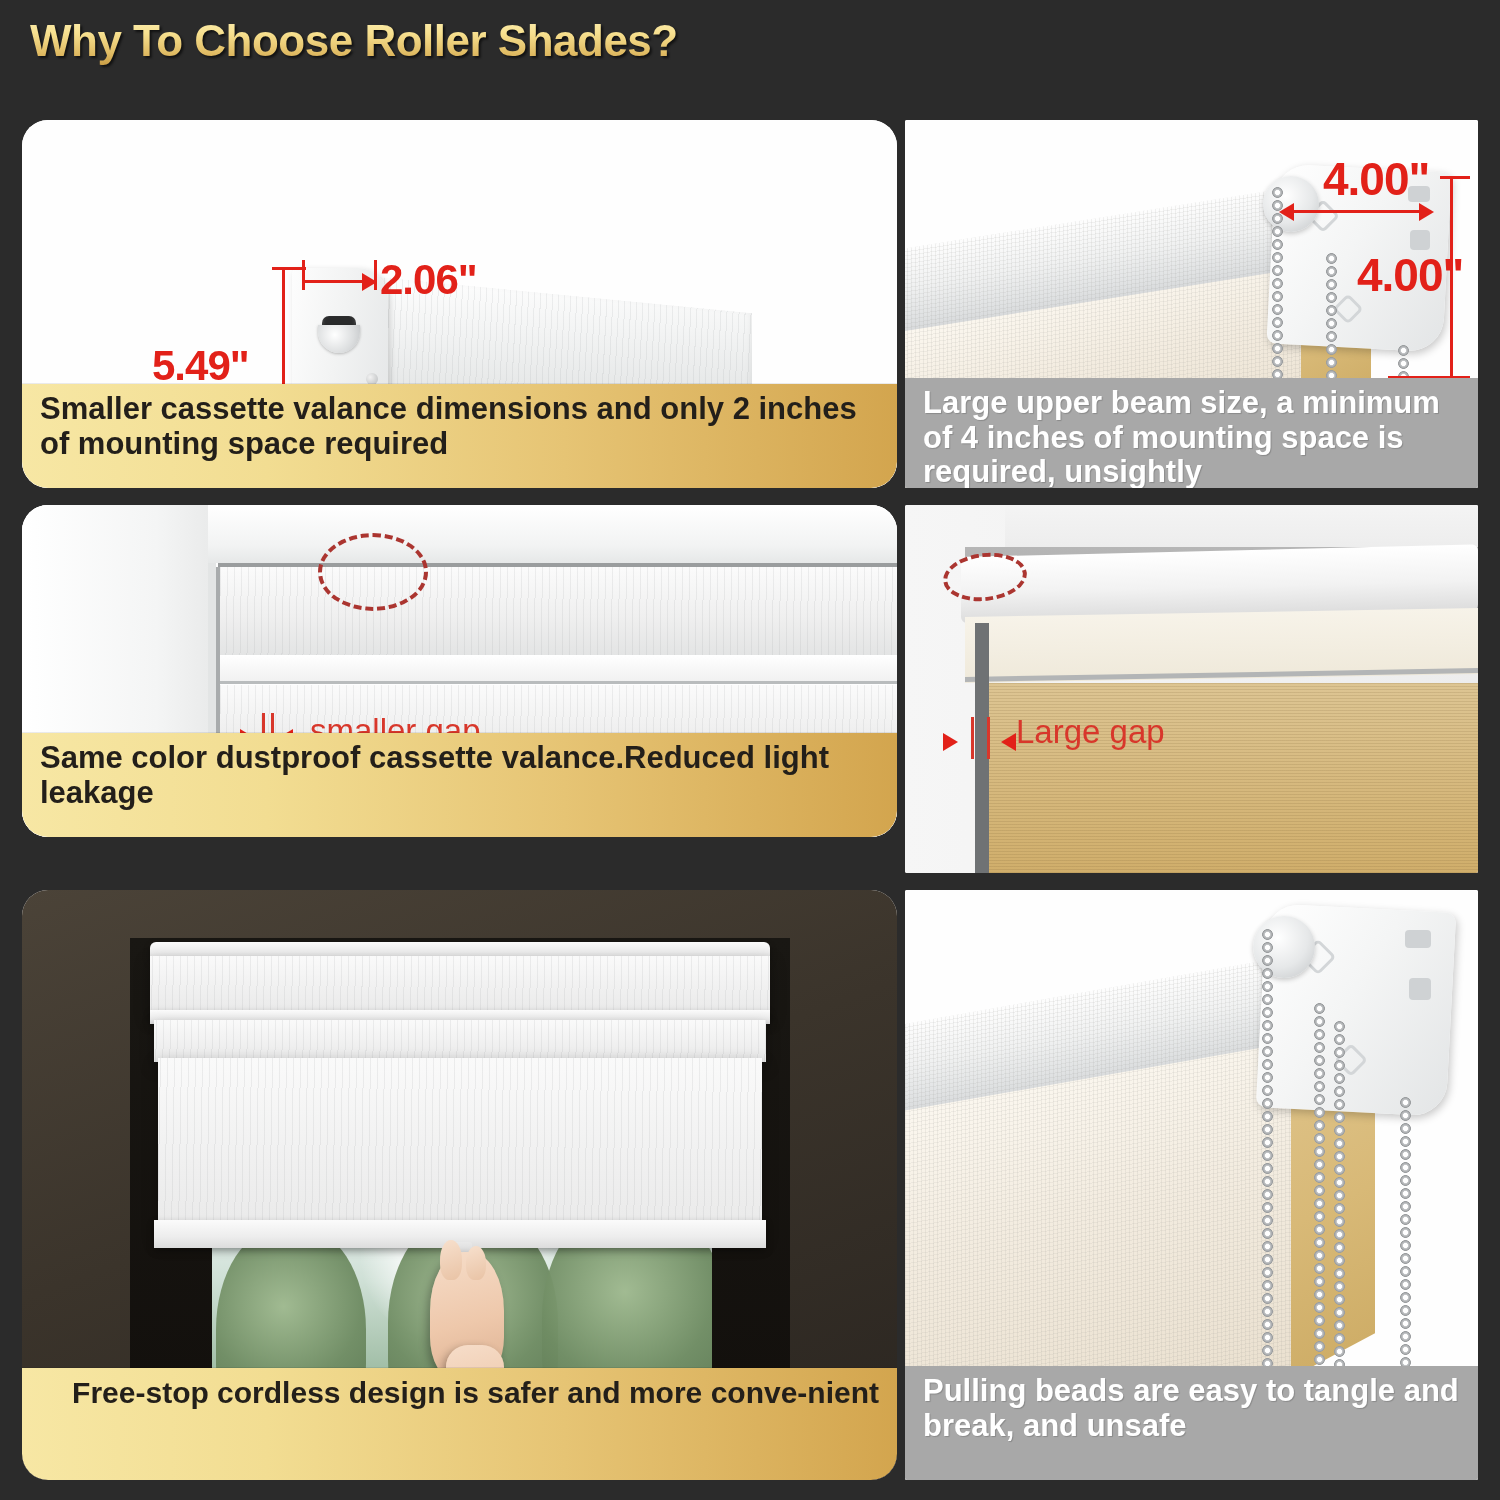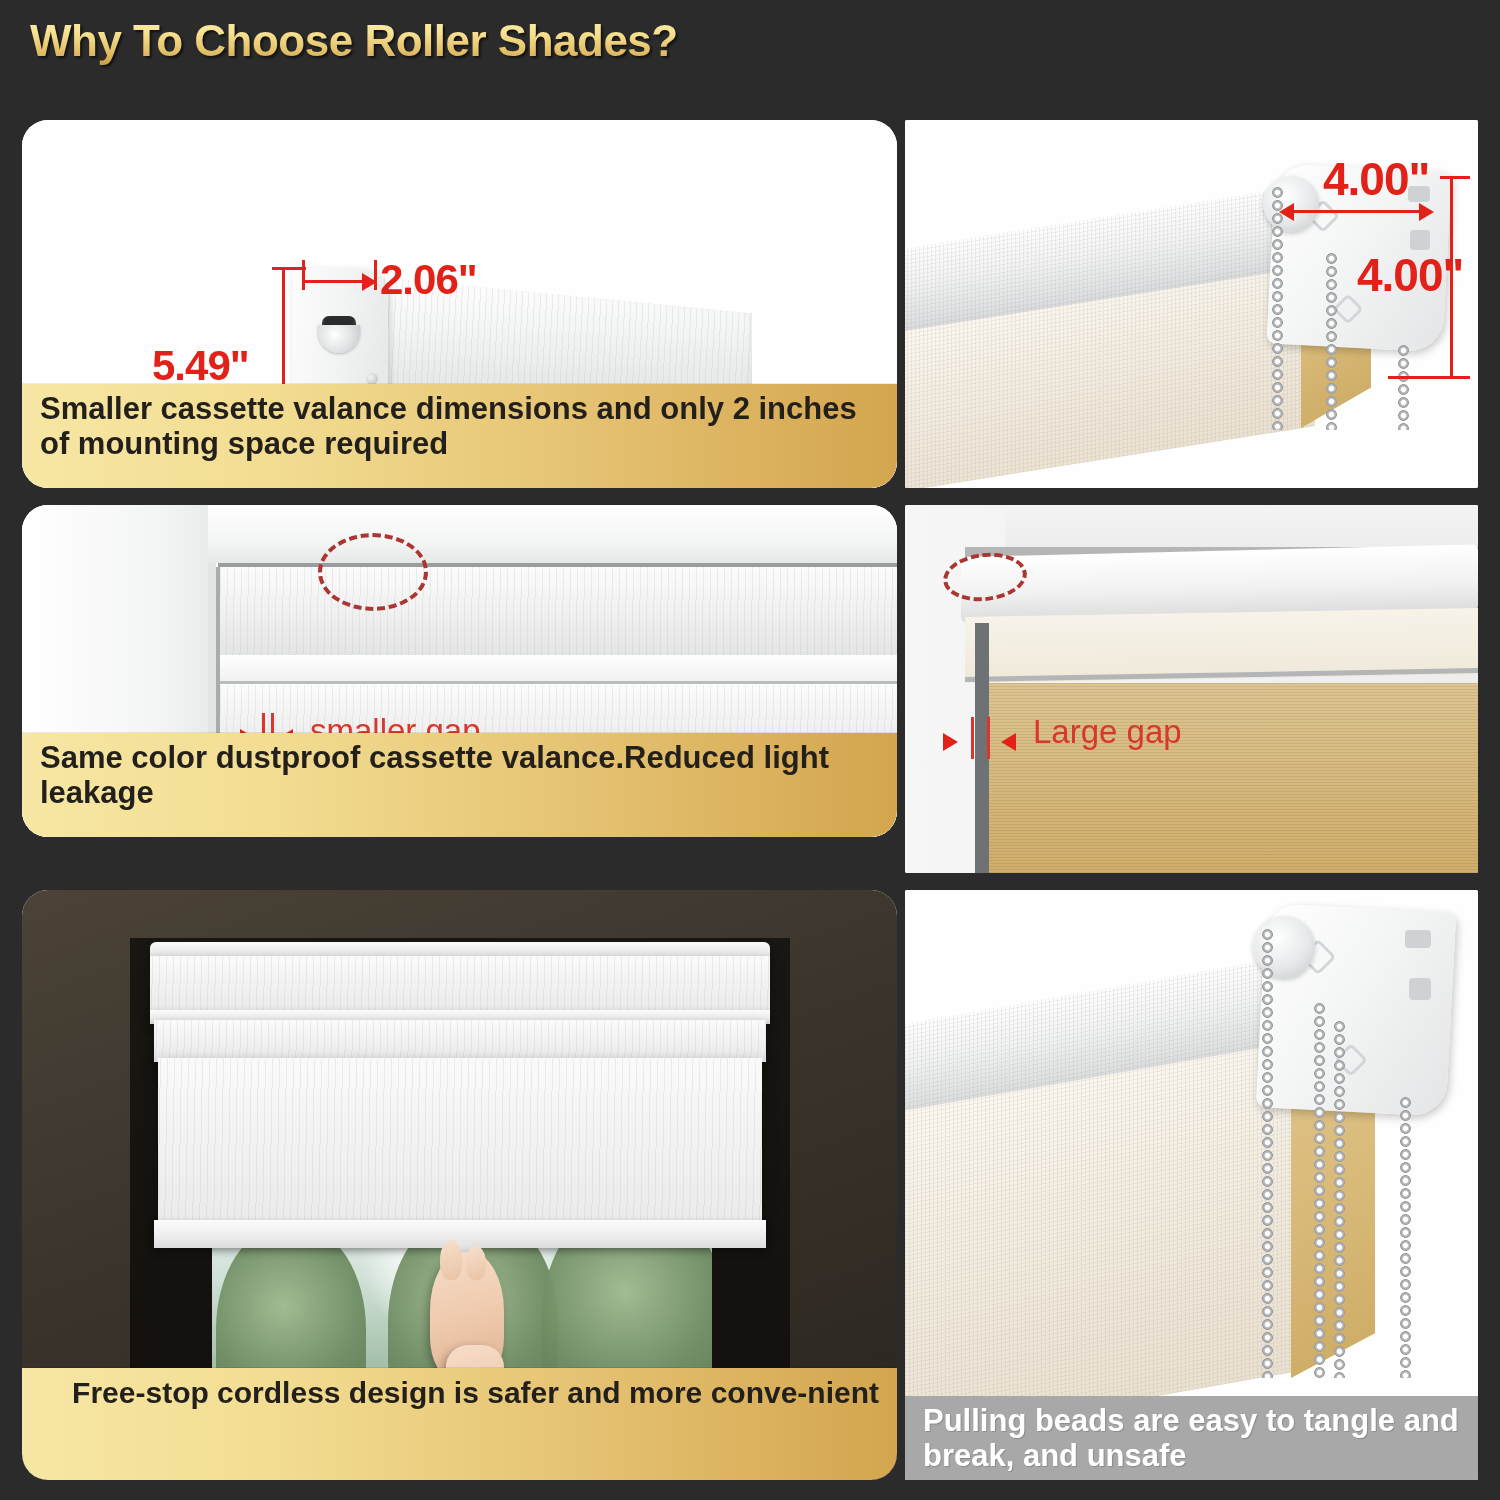--- a/index.html
+++ b/index.html
@@ -291,20 +291,21 @@
       <div class="arrow left" style="left:374px; top:83px;"></div>
       <div class="arrow right" style="left:514px; top:83px;"></div>
       <div class="dim-label" style="left:418px; top:32px; font-size:46px;">4.00"</div>
 
       <div class="dim-line dim-v" style="left:545px; top:56px; height:202px;"></div>
       <div class="tick-h" style="left:535px; top:56px; width:30px;"></div>
       <div class="tick-h" style="left:483px; top:256px; width:82px;"></div>
       <div class="dim-label" style="left:452px; top:128px; font-size:46px;">4.00"</div>
     </div>
 
+    <div class="caption gray" style="height:110px;">Large upper beam size, a minimum of 4 inches of mounting space is required, unsightly</div>
   </div>
 
   <div class="panel left" style="left:22px; top:505px; width:875px; height:332px;">
     <div class="photo">
       <div class="bg-white"></div>
 
       <div class="frame-white" style="left:0; top:0; width:192px; height:368px;"></div>
       <div class="frame-edge" style="left:186px; top:0; width:8px; height:368px; background:#e3e5e5;"></div>
       <div class="frame-white" style="left:186px; top:0; width:689px; height:58px; background:linear-gradient(180deg,#ffffff,#f2f3f3 70%,#e6e8e8);"></div>
       <div class="dark-line" style="left:196px; top:58px; width:679px; height:4px; background:#9a9d9e;"></div>
@@ -345,21 +346,21 @@
       <div class="dark-line" style="left:60px; top:172px; width:513px; height:5px; background:#b3b5b6; transform:skewY(-1deg); transform-origin:left top;"></div>
       <div class="lk-tan" style="left:84px; top:178px; width:489px; height:190px;"></div>
       <div class="lk-gapdark" style="left:70px; top:118px; width:14px; height:250px;"></div>
 
       <div class="dash-ellipse" style="left:38px; top:48px; width:84px; height:48px; transform:rotate(-6deg);"></div>
 
       <div class="arrow right" style="left:38px; top:228px;"></div>
       <div class="arrow left" style="left:96px; top:228px;"></div>
       <div class="tick-v" style="left:66px; top:212px; height:42px; background:#d8372b;"></div>
       <div class="tick-v" style="left:82px; top:212px; height:42px; background:#d8372b;"></div>
-      <div class="gap-label" style="left:128px; top:208px;">Large gap</div>
+      <div class="gap-label" style="left:111px; top:208px;">Large gap</div>
     </div>
 
   </div>
 
   <div class="panel left" style="left:22px; top:890px; width:875px; height:590px;">
     <div class="photo">
       <div class="room"></div>
 
       <div class="wall-dark" style="left:108px; top:48px; width:660px; height:512px; background:linear-gradient(180deg,#191713,#120f0c);"></div>
 
@@ -412,16 +413,16 @@
       <div class="bracket-emb" style="left:400px; top:54px; width:26px; height:26px; transform:rotate(45deg);"></div>
       <div class="bracket-emb" style="left:434px; top:158px; width:24px; height:24px; transform:rotate(45deg);"></div>
       <div class="chain-disc" style="left:348px; top:26px; width:62px; height:62px;"></div>
 
       <div class="chain" style="left:356px; top:38px; height:450px;"></div>
       <div class="chain" style="left:408px; top:112px; height:376px;"></div>
       <div class="chain" style="left:428px; top:130px; height:358px;"></div>
       <div class="chain" style="left:494px; top:206px; height:282px;"></div>
     </div>
 
-    <div class="caption gray" style="height:84px;">Pulling beads are easy to tangle and break, and unsafe</div>
+    <div class="caption gray" style="height:114px;">Pulling beads are easy to tangle and break, and unsafe</div>
   </div>
 
 </div>
 
 </body></html>

